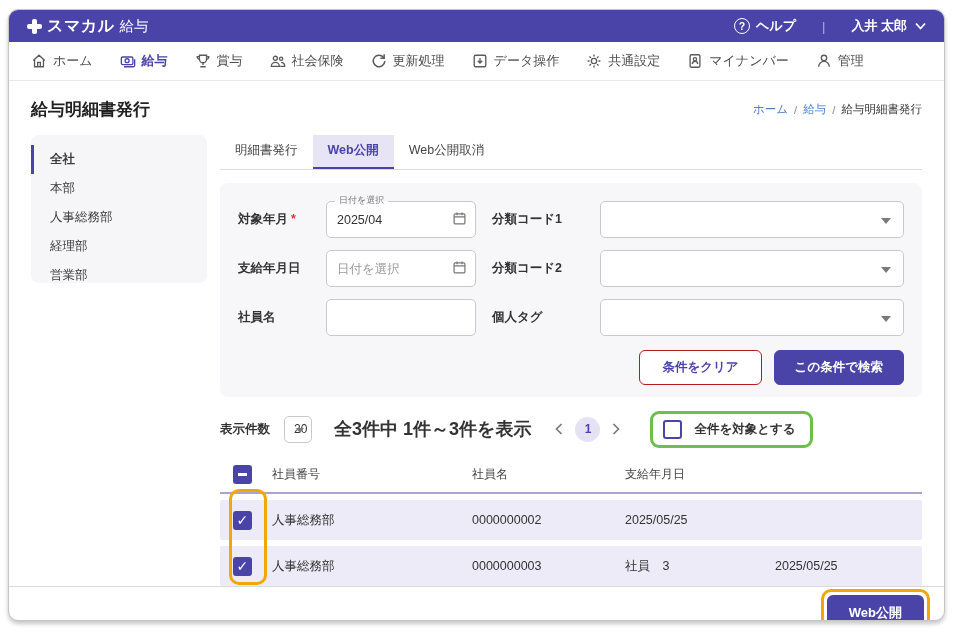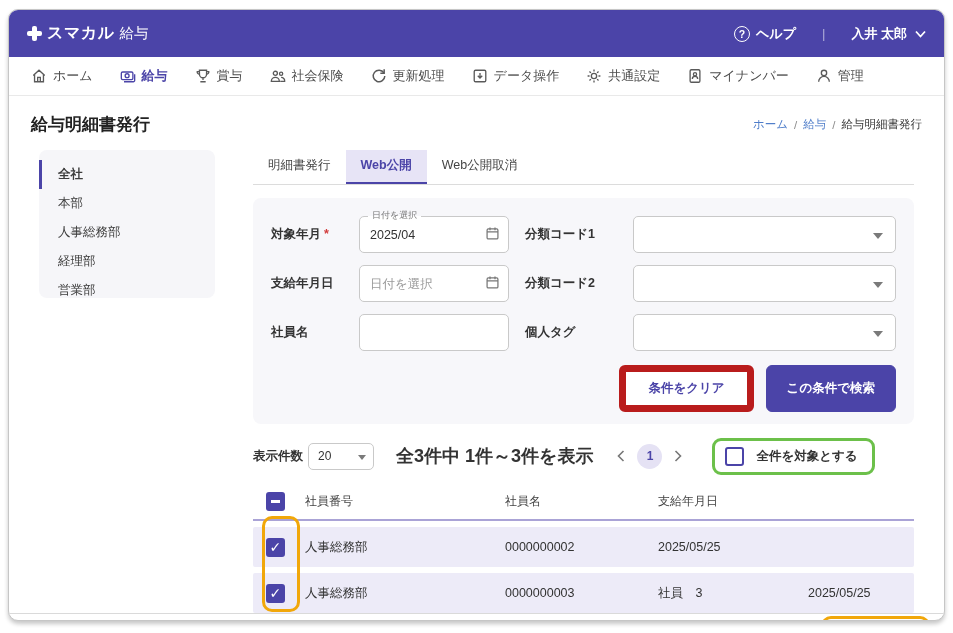--- a/index.html
+++ b/index.html
@@ -9,21 +9,21 @@
     width: 953px; height: 633px; overflow: hidden;
   }
   .frame {
     margin: 9px 8px; width: 937px; height: 612px;
     border: 1px solid #c6c6c6; border-radius: 10px;
     box-shadow: 0 3px 4px rgba(0,0,0,.22);
     overflow: hidden; display: flex; flex-direction: column; background: #fff;
   }
   
   .topbar {
-    height: 47px; background: #4b44a8; color: #fff;
+    height: 32px; background: #4b44a8; color: #fff;
     display: flex; align-items: center; padding: 0 18px; flex: 0 0 auto;
   }
   .logo { display: flex; align-items: center; gap: 5px; }
   .logo .plus { width: 15px; height: 15px; position: relative; }
   .logo .plus::before, .logo .plus::after {
     content: ""; position: absolute; background: #fff; border-radius: 2px;
   }
   .logo .plus::before { left: 5px; top: 0; width: 5px; height: 15px; }
   .logo .plus::after  { left: 0; top: 5px; width: 15px; height: 5px; }
   .logo .brand { font-weight: bold; font-size: 16px; letter-spacing: .5px; }
@@ -47,21 +47,21 @@
   .nav-item svg { stroke: #5a5a5a; }
   .nav-item.active { color: #4b44a8; font-weight: bold; }
   .nav-item.active svg { stroke: #4b44a8; }
   
   .page-head { display: flex; align-items: center; justify-content: space-between; padding: 17px 22px 12px; }
   .page-title { font-size: 17px; font-weight: bold; color: #222; }
   .breadcrumb { font-size: 11.5px; color: #8a8a8a; display: flex; gap: 6px; align-items: center; }
   .breadcrumb .crumb-link { color: #4d7cc9; cursor: pointer; }
   .breadcrumb .crumb-current { color: #333; }
   
-  .content { display: flex; gap: 38px; padding: 2px 30px 0; flex: 1 1 auto; }
+  .content { display: flex; gap: 13px; padding: 2px 22px 0; flex: 1 1 auto; }
   .sidebar {
     width: 176px; background: #f6f6f9; border-radius: 8px; padding: 10px 0;
     height: 148px; flex: 0 0 auto;
   }
   .side-item {
     font-size: 12.5px; color: #3c3c3c; padding: 6px 16px; cursor: pointer;
     border-left: 3px solid transparent;
   }
   .side-item.active { border-left-color: #4b44a8; font-weight: bold; }
   .main { flex: 1 1 auto; min-width: 0; }
@@ -94,32 +94,32 @@
     height: 37px; border: 1px solid #c9c9c9; border-radius: 5px; background: #fff;
     position: relative; cursor: pointer;
   }
   .caret {
     position: absolute; right: 12px; top: 16px; width: 0; height: 0;
     border-left: 5px solid transparent; border-right: 5px solid transparent;
     border-top: 6px solid #7a7a7a;
   }
   .filter-actions { display: flex; justify-content: flex-end; gap: 12px; margin-top: 14px; }
   .btn-outline {
-    background: #fff; border: 7px solid #b91c1c; color: #4b44a8; font-weight: bold;
+    background: #fff; border: 1px solid #b91c1c; color: #4b44a8; font-weight: bold;
     font-size: 12.5px; border-radius: 6px; padding: 8px 22px; cursor: pointer; font-family: inherit; text-align: center;
   }
   .btn-fill {
     background: #4b44a8; border: 1px solid #4b44a8; color: #fff; font-weight: bold;
     font-size: 12.5px; border-radius: 6px; padding: 8px 20px; cursor: pointer; font-family: inherit;
   }
   
   .list-controls { display: flex; align-items: center; margin-top: 13px; height: 38px; }
   .lc-label { font-size: 12.5px; font-weight: bold; color: #333; }
   .page-size {
-    margin-left: 5px; width: 66px; height: 27px; border: 1px solid #c9c9c9; border-radius: 5px;
+    margin-left: 14px; width: 28px; height: 27px; border: 1px solid #c9c9c9; border-radius: 5px;
     background: #fff; display: flex; align-items: center; padding: 0 6px 0 9px;
     font-size: 12px; color: #333; cursor: pointer; position: relative;
   }
   .page-size .caret { right: 7px; top: 11px; border-left-width: 4px; border-right-width: 4px; border-top-width: 5px; }
   .range-text { margin-left: 22px; font-size: 18px; font-weight: bold; color: #333; }
   .pager { display: flex; align-items: center; gap: 12px; margin-left: 24px; }
   .pg-chevron { color: #777; cursor: pointer; display: flex; }
   .pg-num {
     width: 25px; height: 25px; border-radius: 50%; background: #e5e2f4; color: #4b44a8;
     font-size: 12px; font-weight: bold; display: flex; align-items: center; justify-content: center; cursor: pointer;

